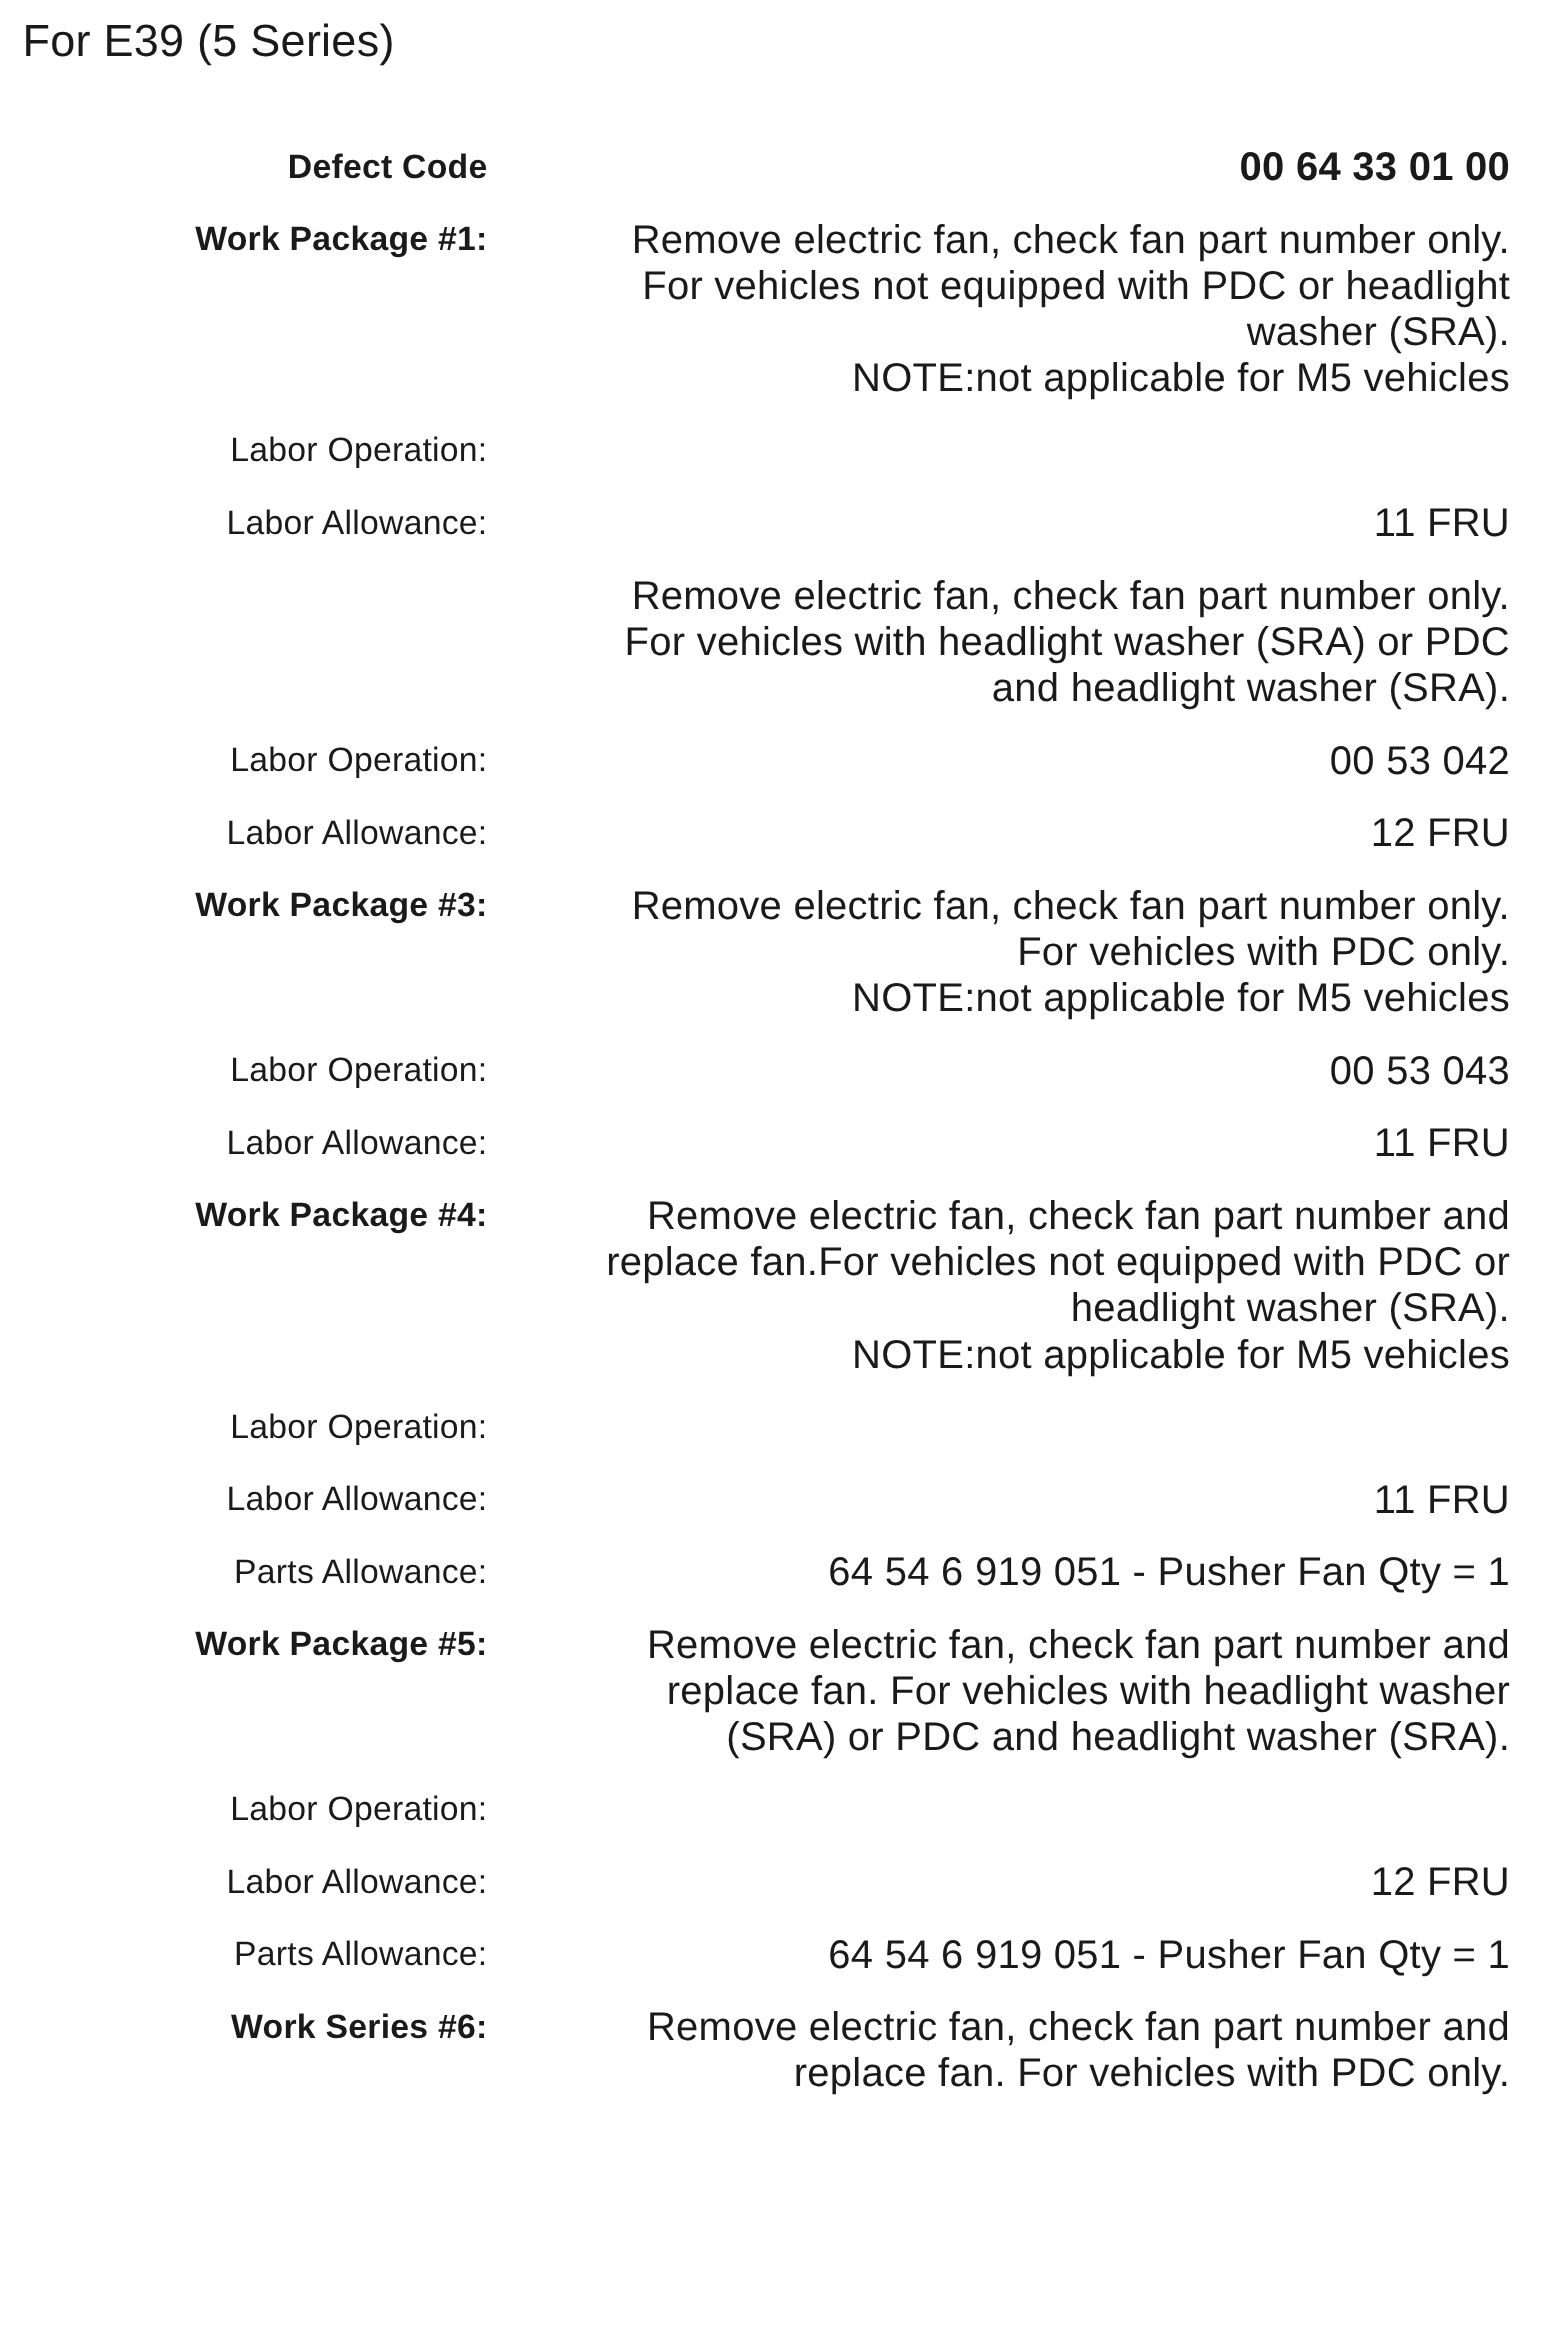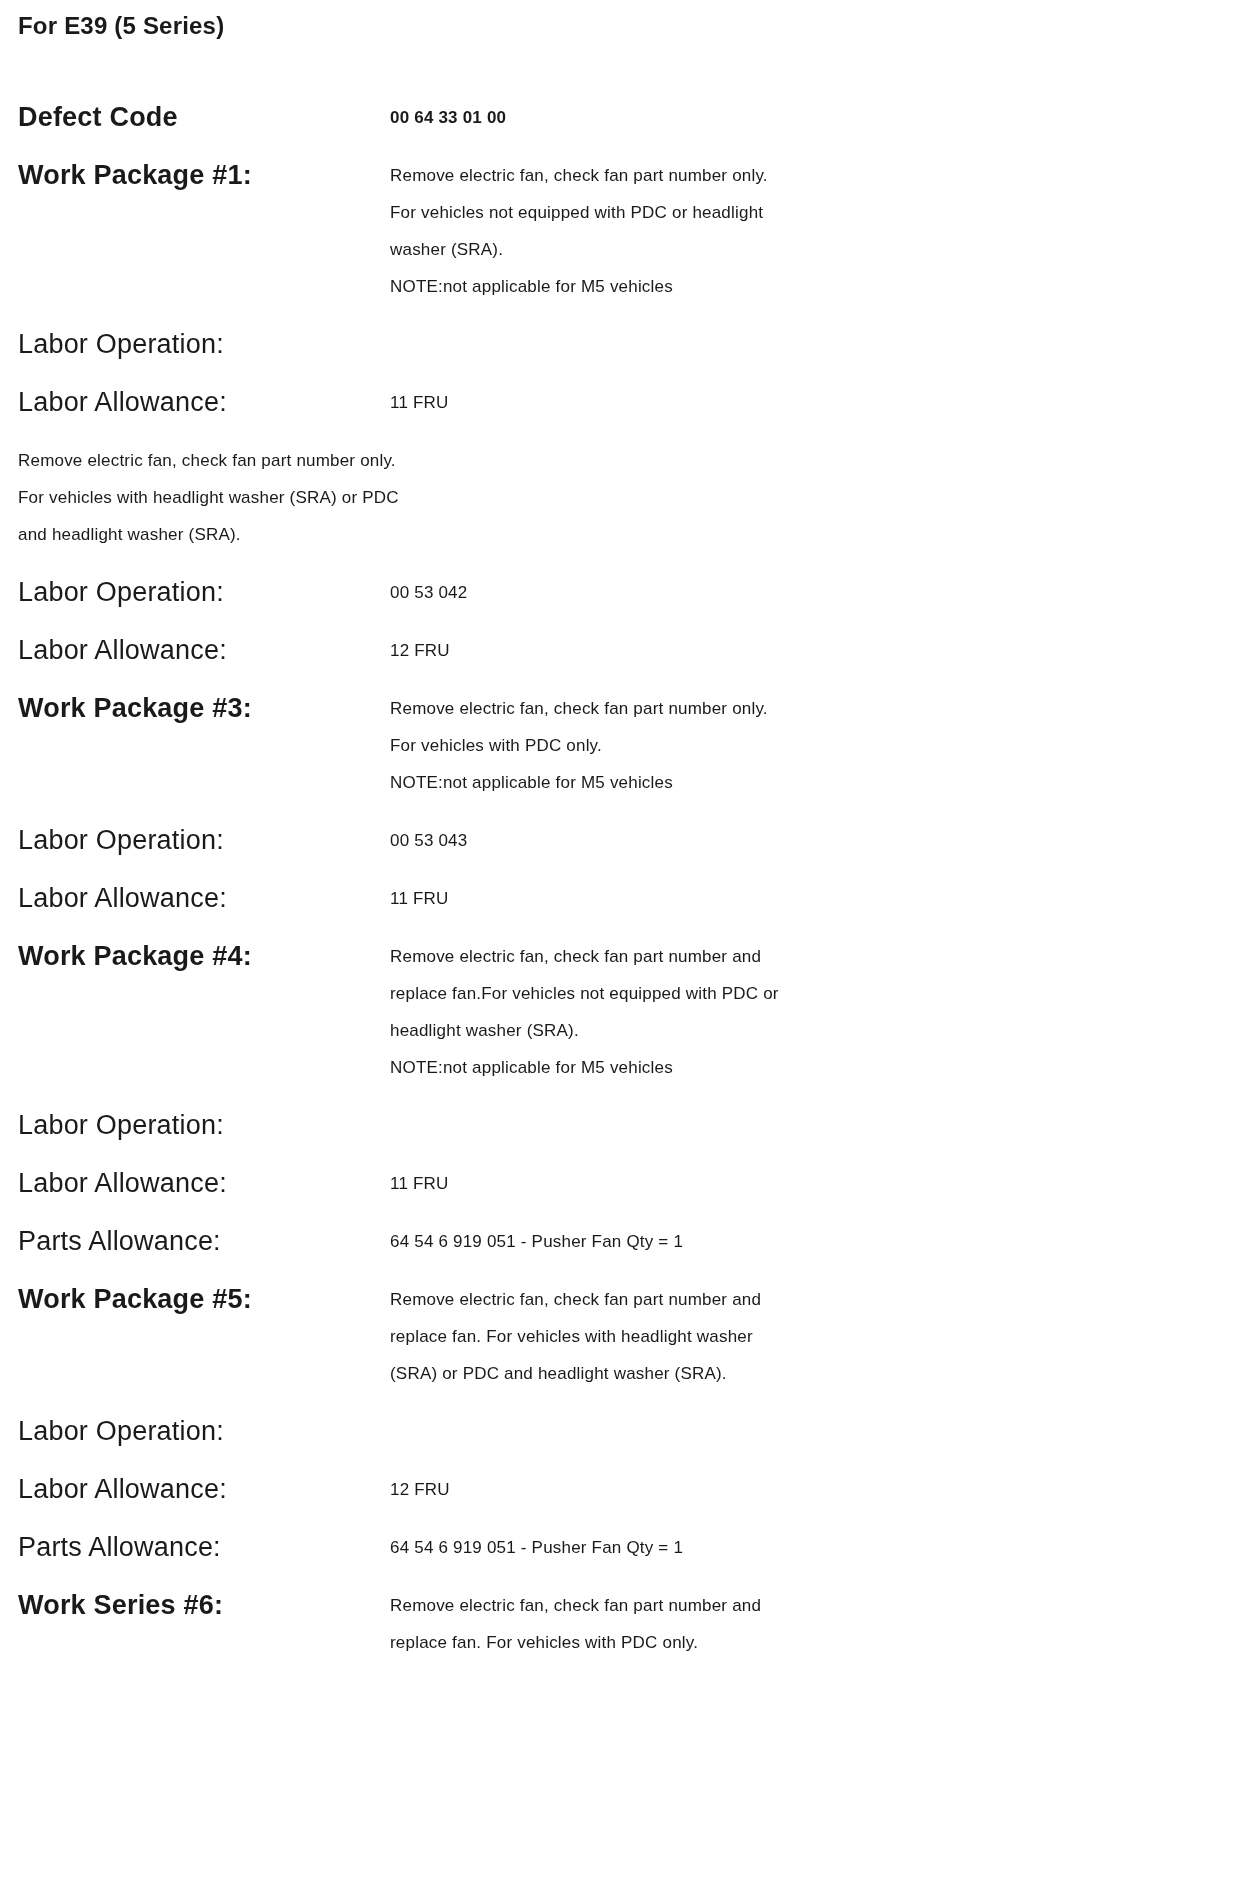--- a/index.html
+++ b/index.html
@@ -13,41 +13,42 @@
     font-family: "Liberation Sans", "DejaVu Sans", sans-serif;
     color: #1a1a1a;
     box-sizing: border-box;
     overflow: hidden;
   }
   .page {
     padding: 10px 30px 0 18px;
     box-sizing: border-box;
   }
   .doc-header {
-    font-size: 24px;
-    font-weight: bold;
+    font-size: 36px;
+    font-weight: normal;
     letter-spacing: 0.2px;
     margin-bottom: 58px;
     line-height: 1.3;
   }
   .row {
     display: flex;
     align-items: flex-start;
     margin-bottom: 21px;
+    text-align: right;
   }
   .label {
     width: 372px;
     flex: 0 0 372px;
     font-size: 27px;
     line-height: 37px;
     letter-spacing: 0.2px;
   }
   .value {
     flex: 1;
-    font-size: 17px;
+    font-size: 32px;
     line-height: 37px;
     white-space: pre-line;
     letter-spacing: 0.2px;
     padding-right: 10px;
   }
   .bold {
     font-weight: bold;
   }
   
   .row.spaced {

